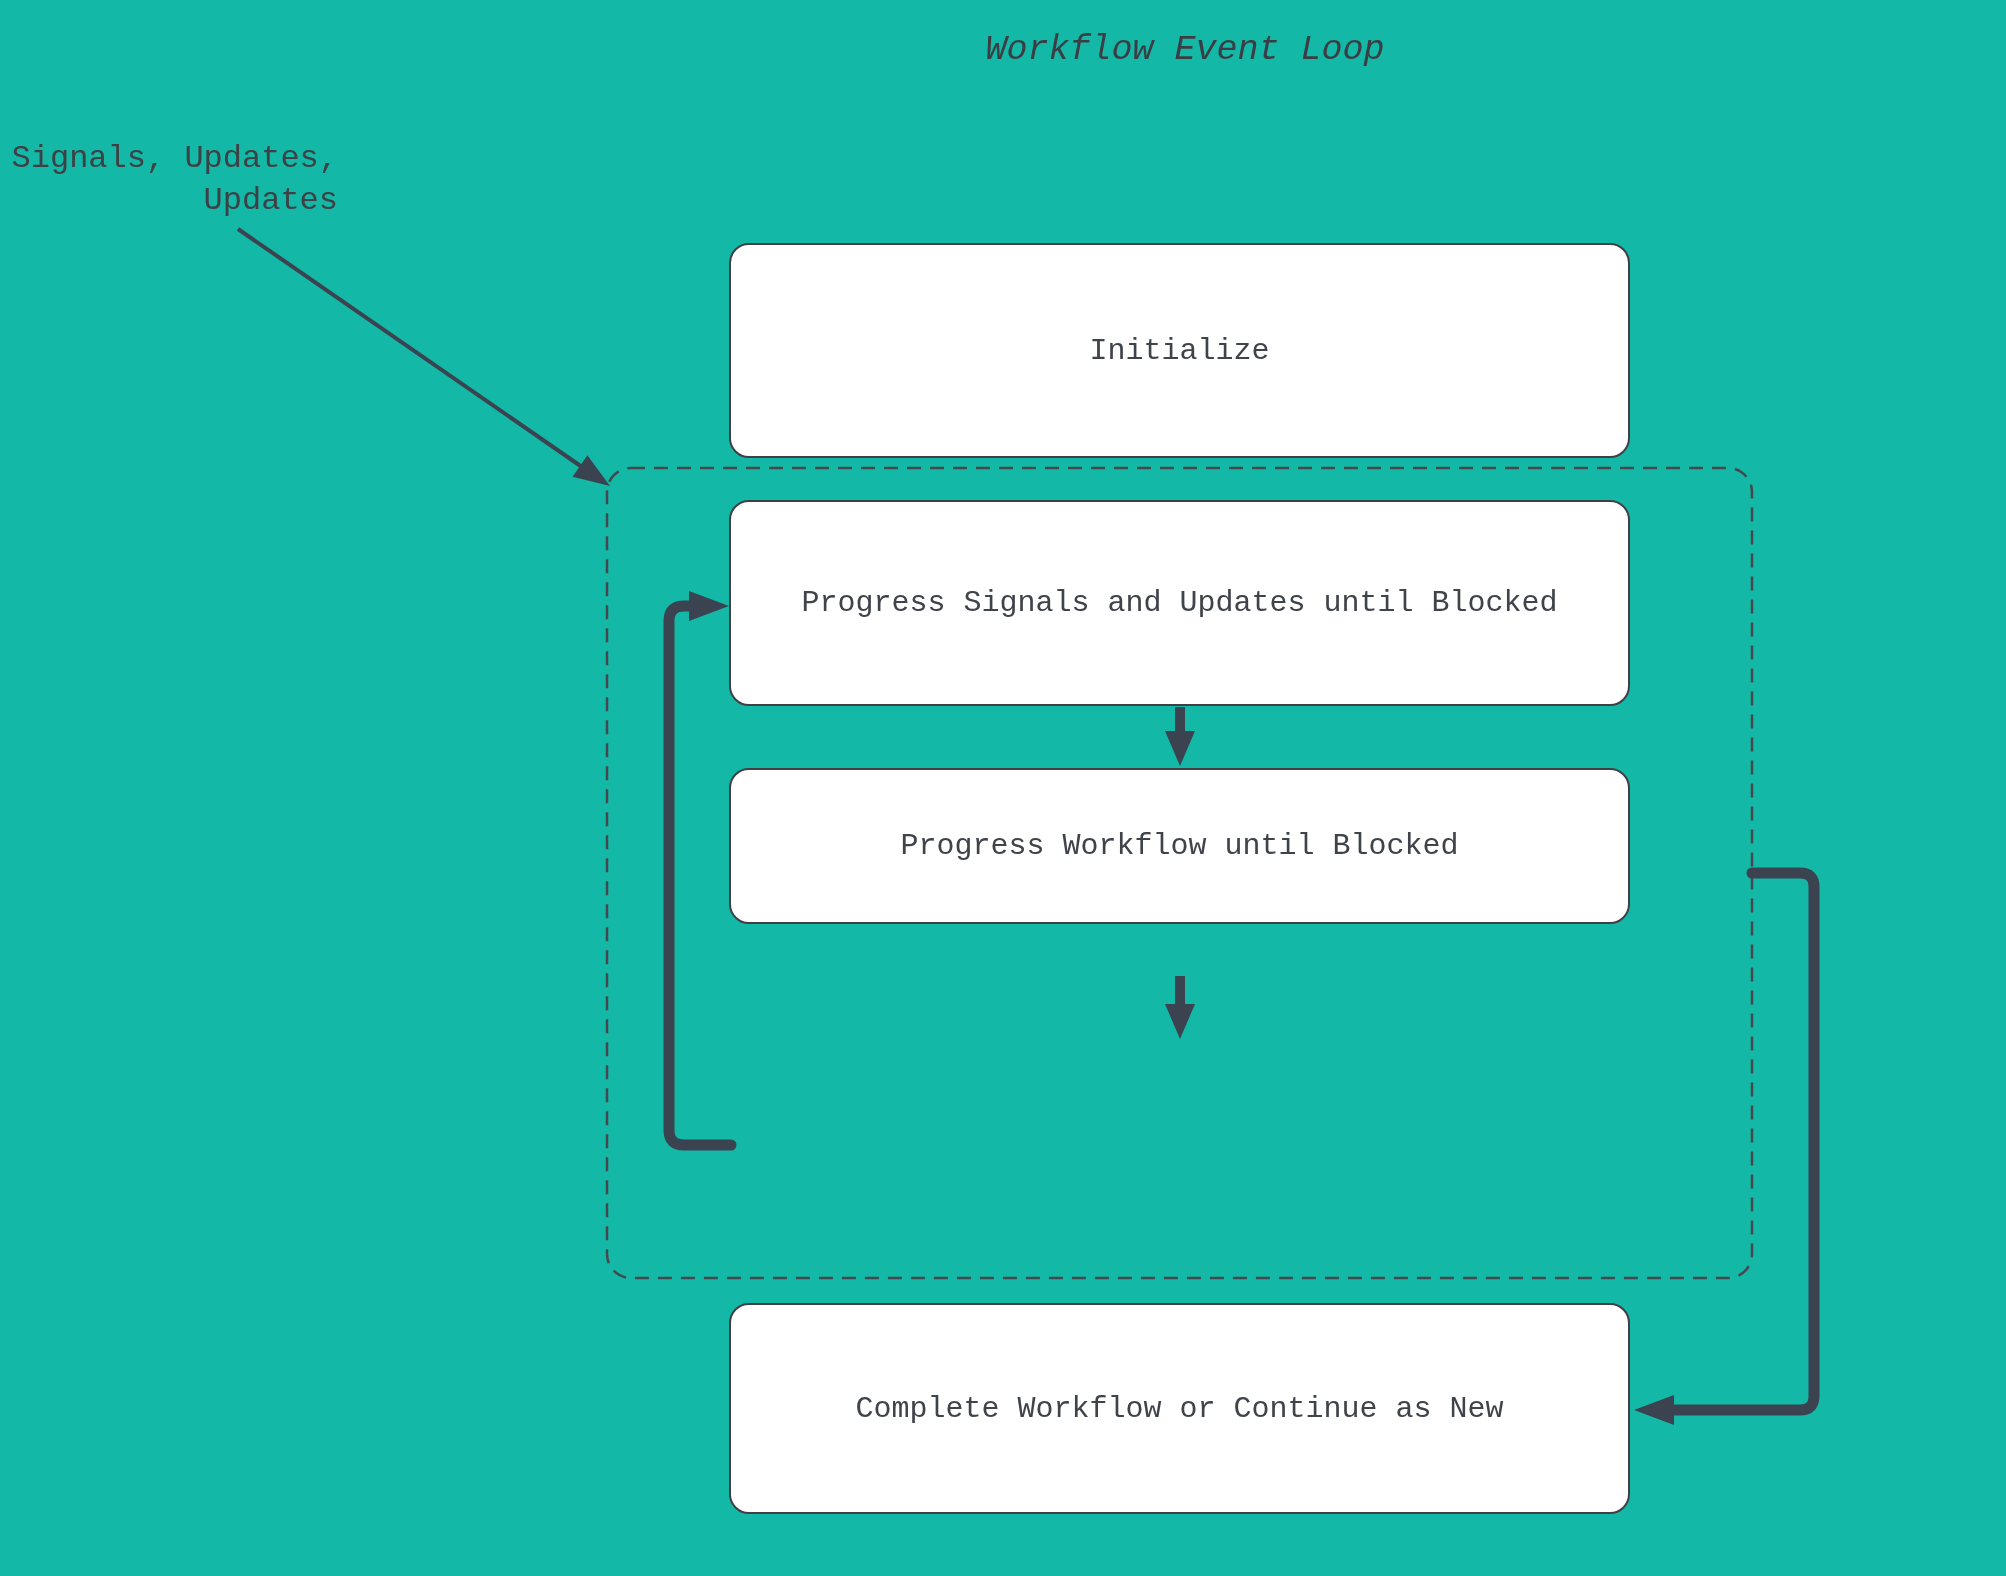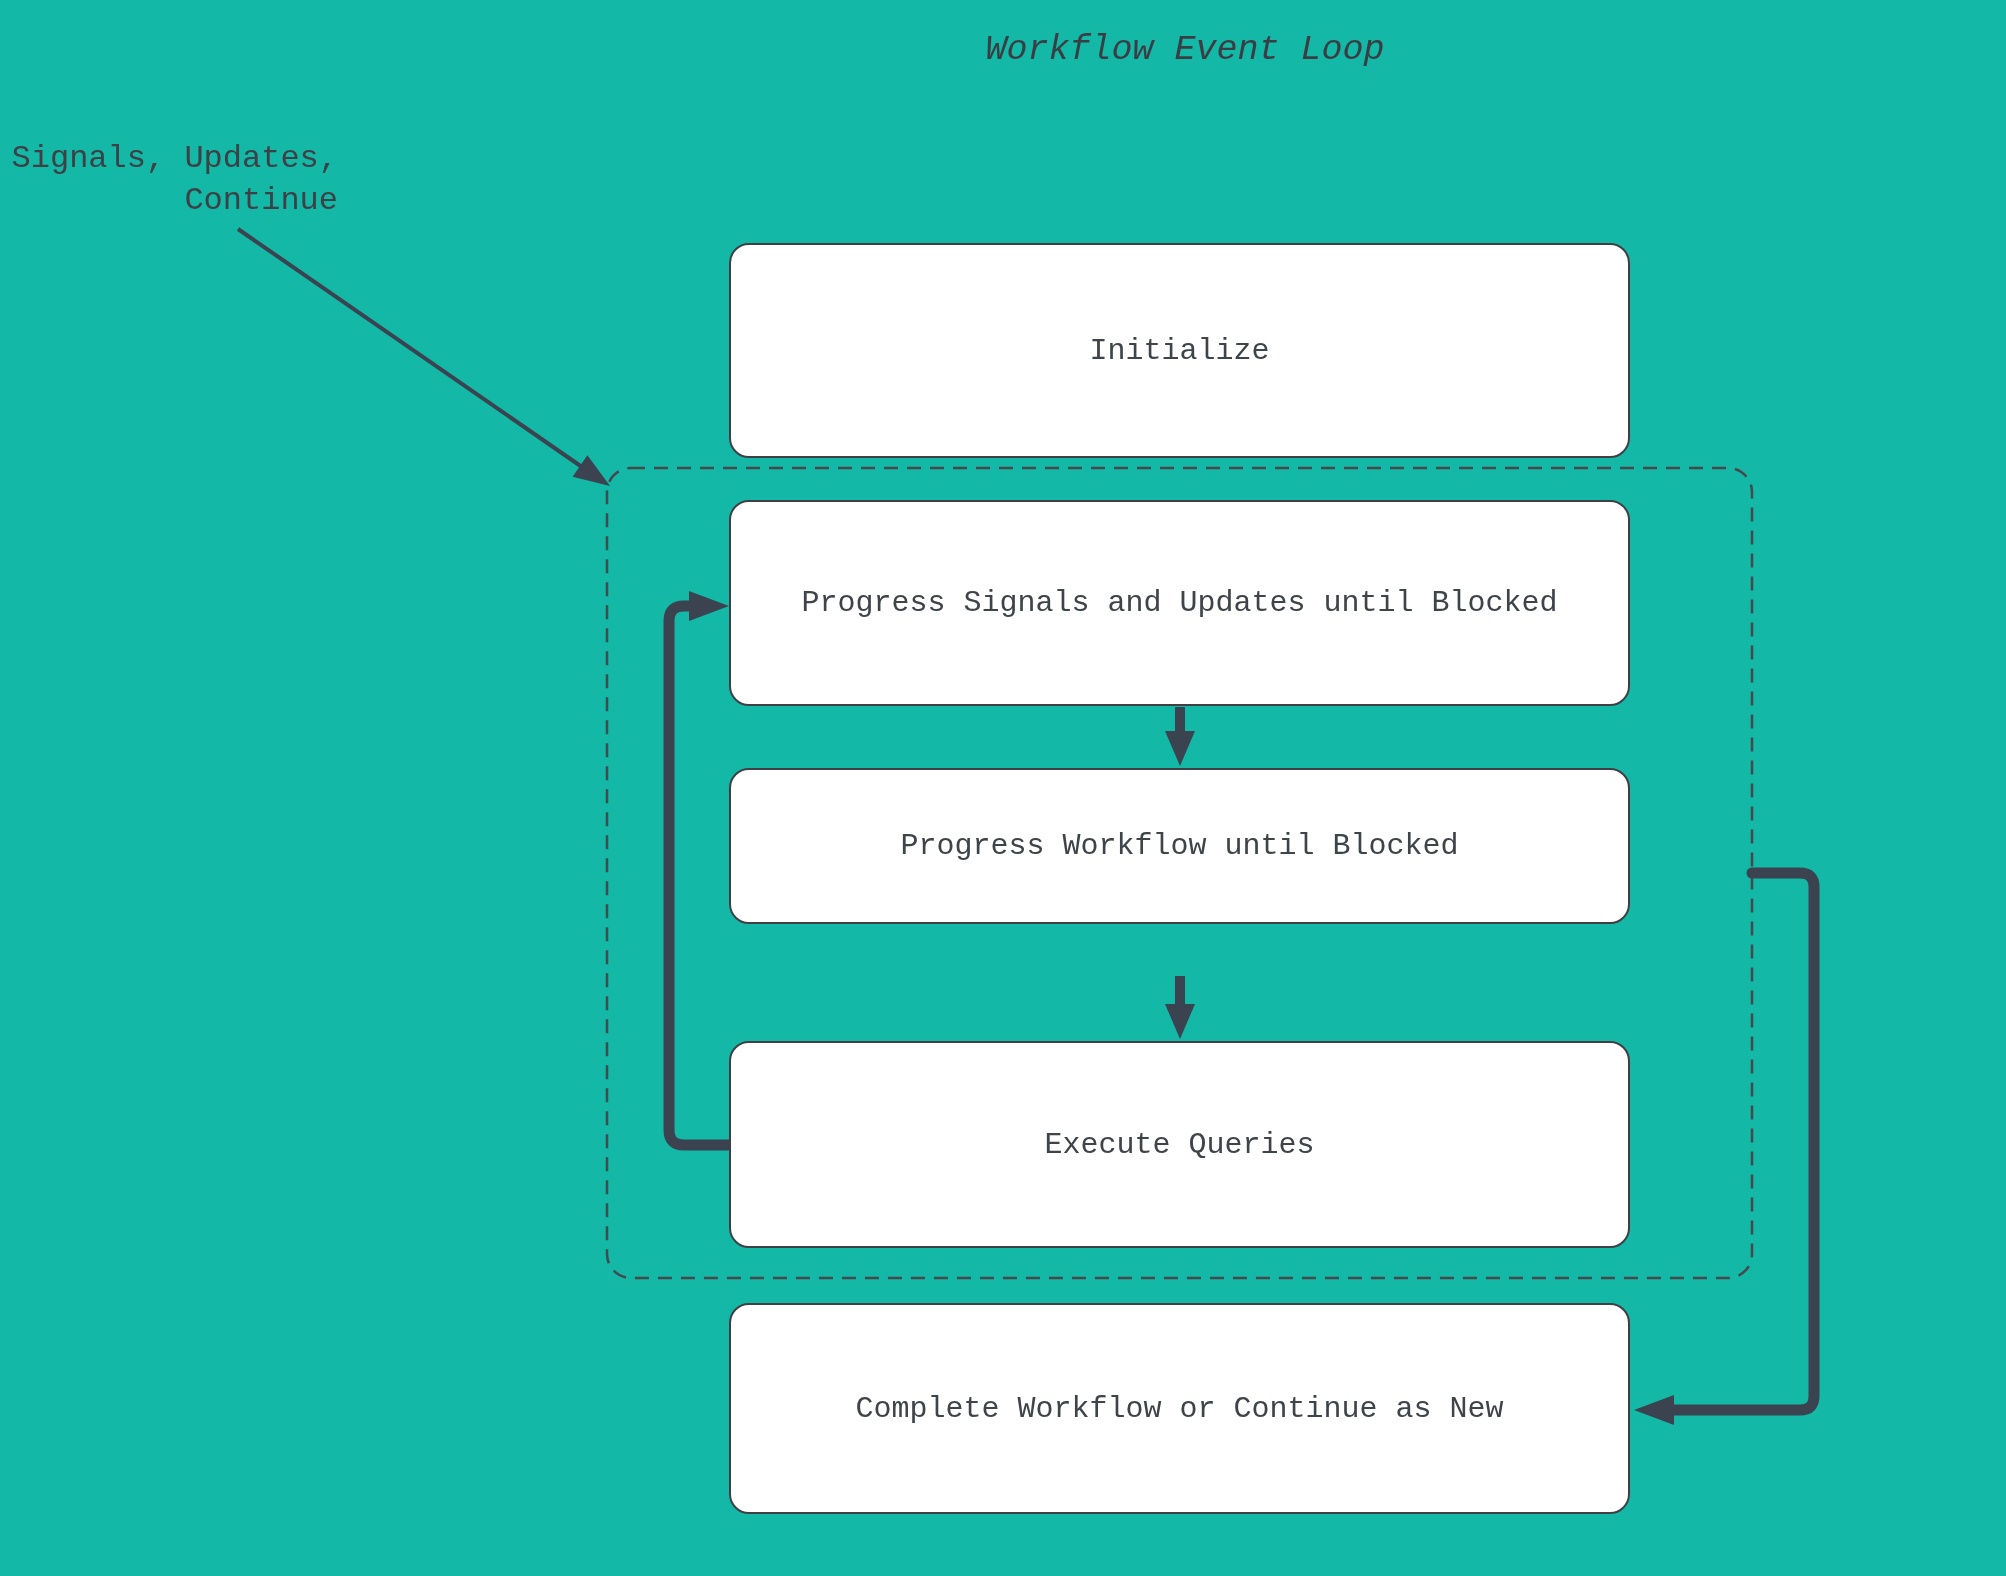--- a/index.html
+++ b/index.html
@@ -57,21 +57,21 @@
 </style>
 </head>
 <body>
 
 <div class="canvas">
 
   <div class="diagram-title">Workflow Event Loop</div>
 
   <div class="ext-label">
     <span>Signals, Updates,</span>
-    <span>Continue</span>
+    <span>Updates</span>
   </div>
 
   <svg class="connector-layer" viewBox="0 0 2006 1576" xmlns="http://www.w3.org/2000/svg">
 
     <rect x="607" y="468" width="1145" height="810" rx="24" fill="none" stroke="#46484d" stroke-width="2.5" stroke-dasharray="14 9"></rect>
 
     <g>
       <line x1="238" y1="229" x2="582" y2="467" stroke="#3b4250" stroke-width="4"></line>
       <polygon points="610,486 572.6,476.7 587.4,455.3" fill="#3b4250"></polygon>
     </g>
@@ -102,21 +102,18 @@
   </div>
 
   <div class="node node-signals">
     <span>Progress Signals and Updates until Blocked</span>
   </div>
 
   <div class="node node-workflow">
     <span>Progress Workflow until Blocked</span>
   </div>
 
-  <div class="node node-queries">
-    <span>Execute Queries</span>
-  </div>
 
   <div class="node node-complete">
     <span>Complete Workflow or Continue as New</span>
   </div>
 
 </div>
 
 </body></html>

